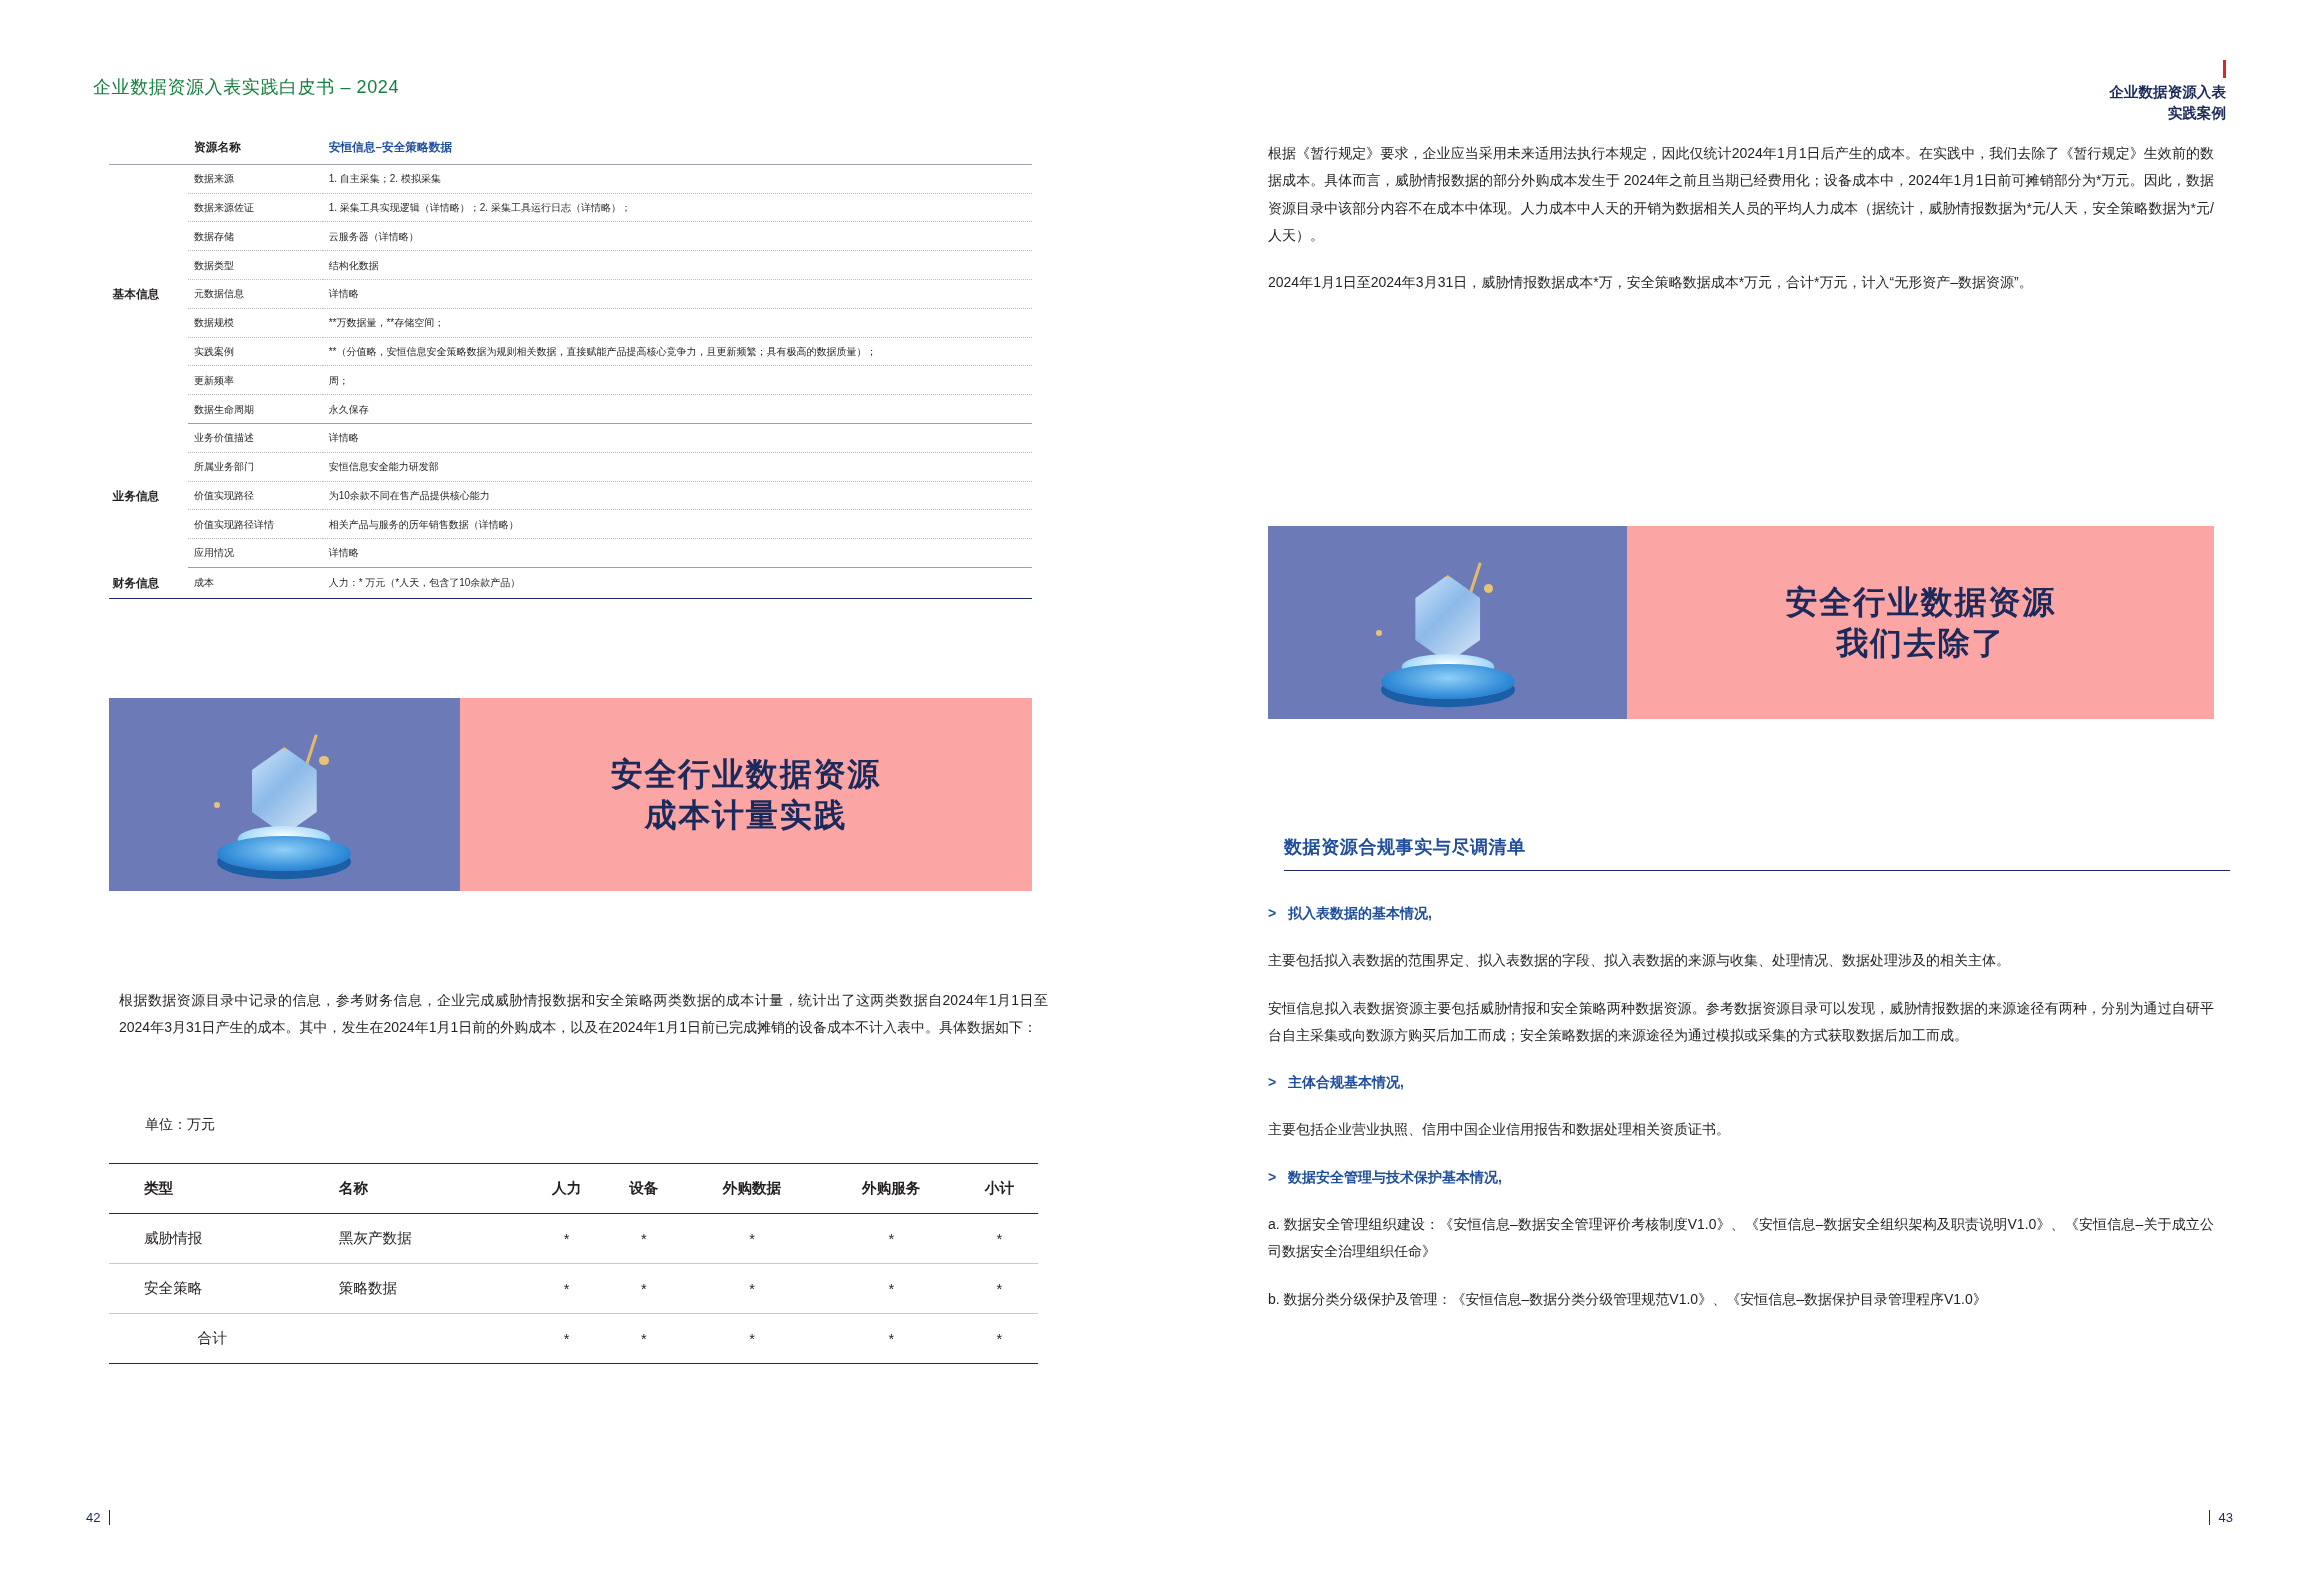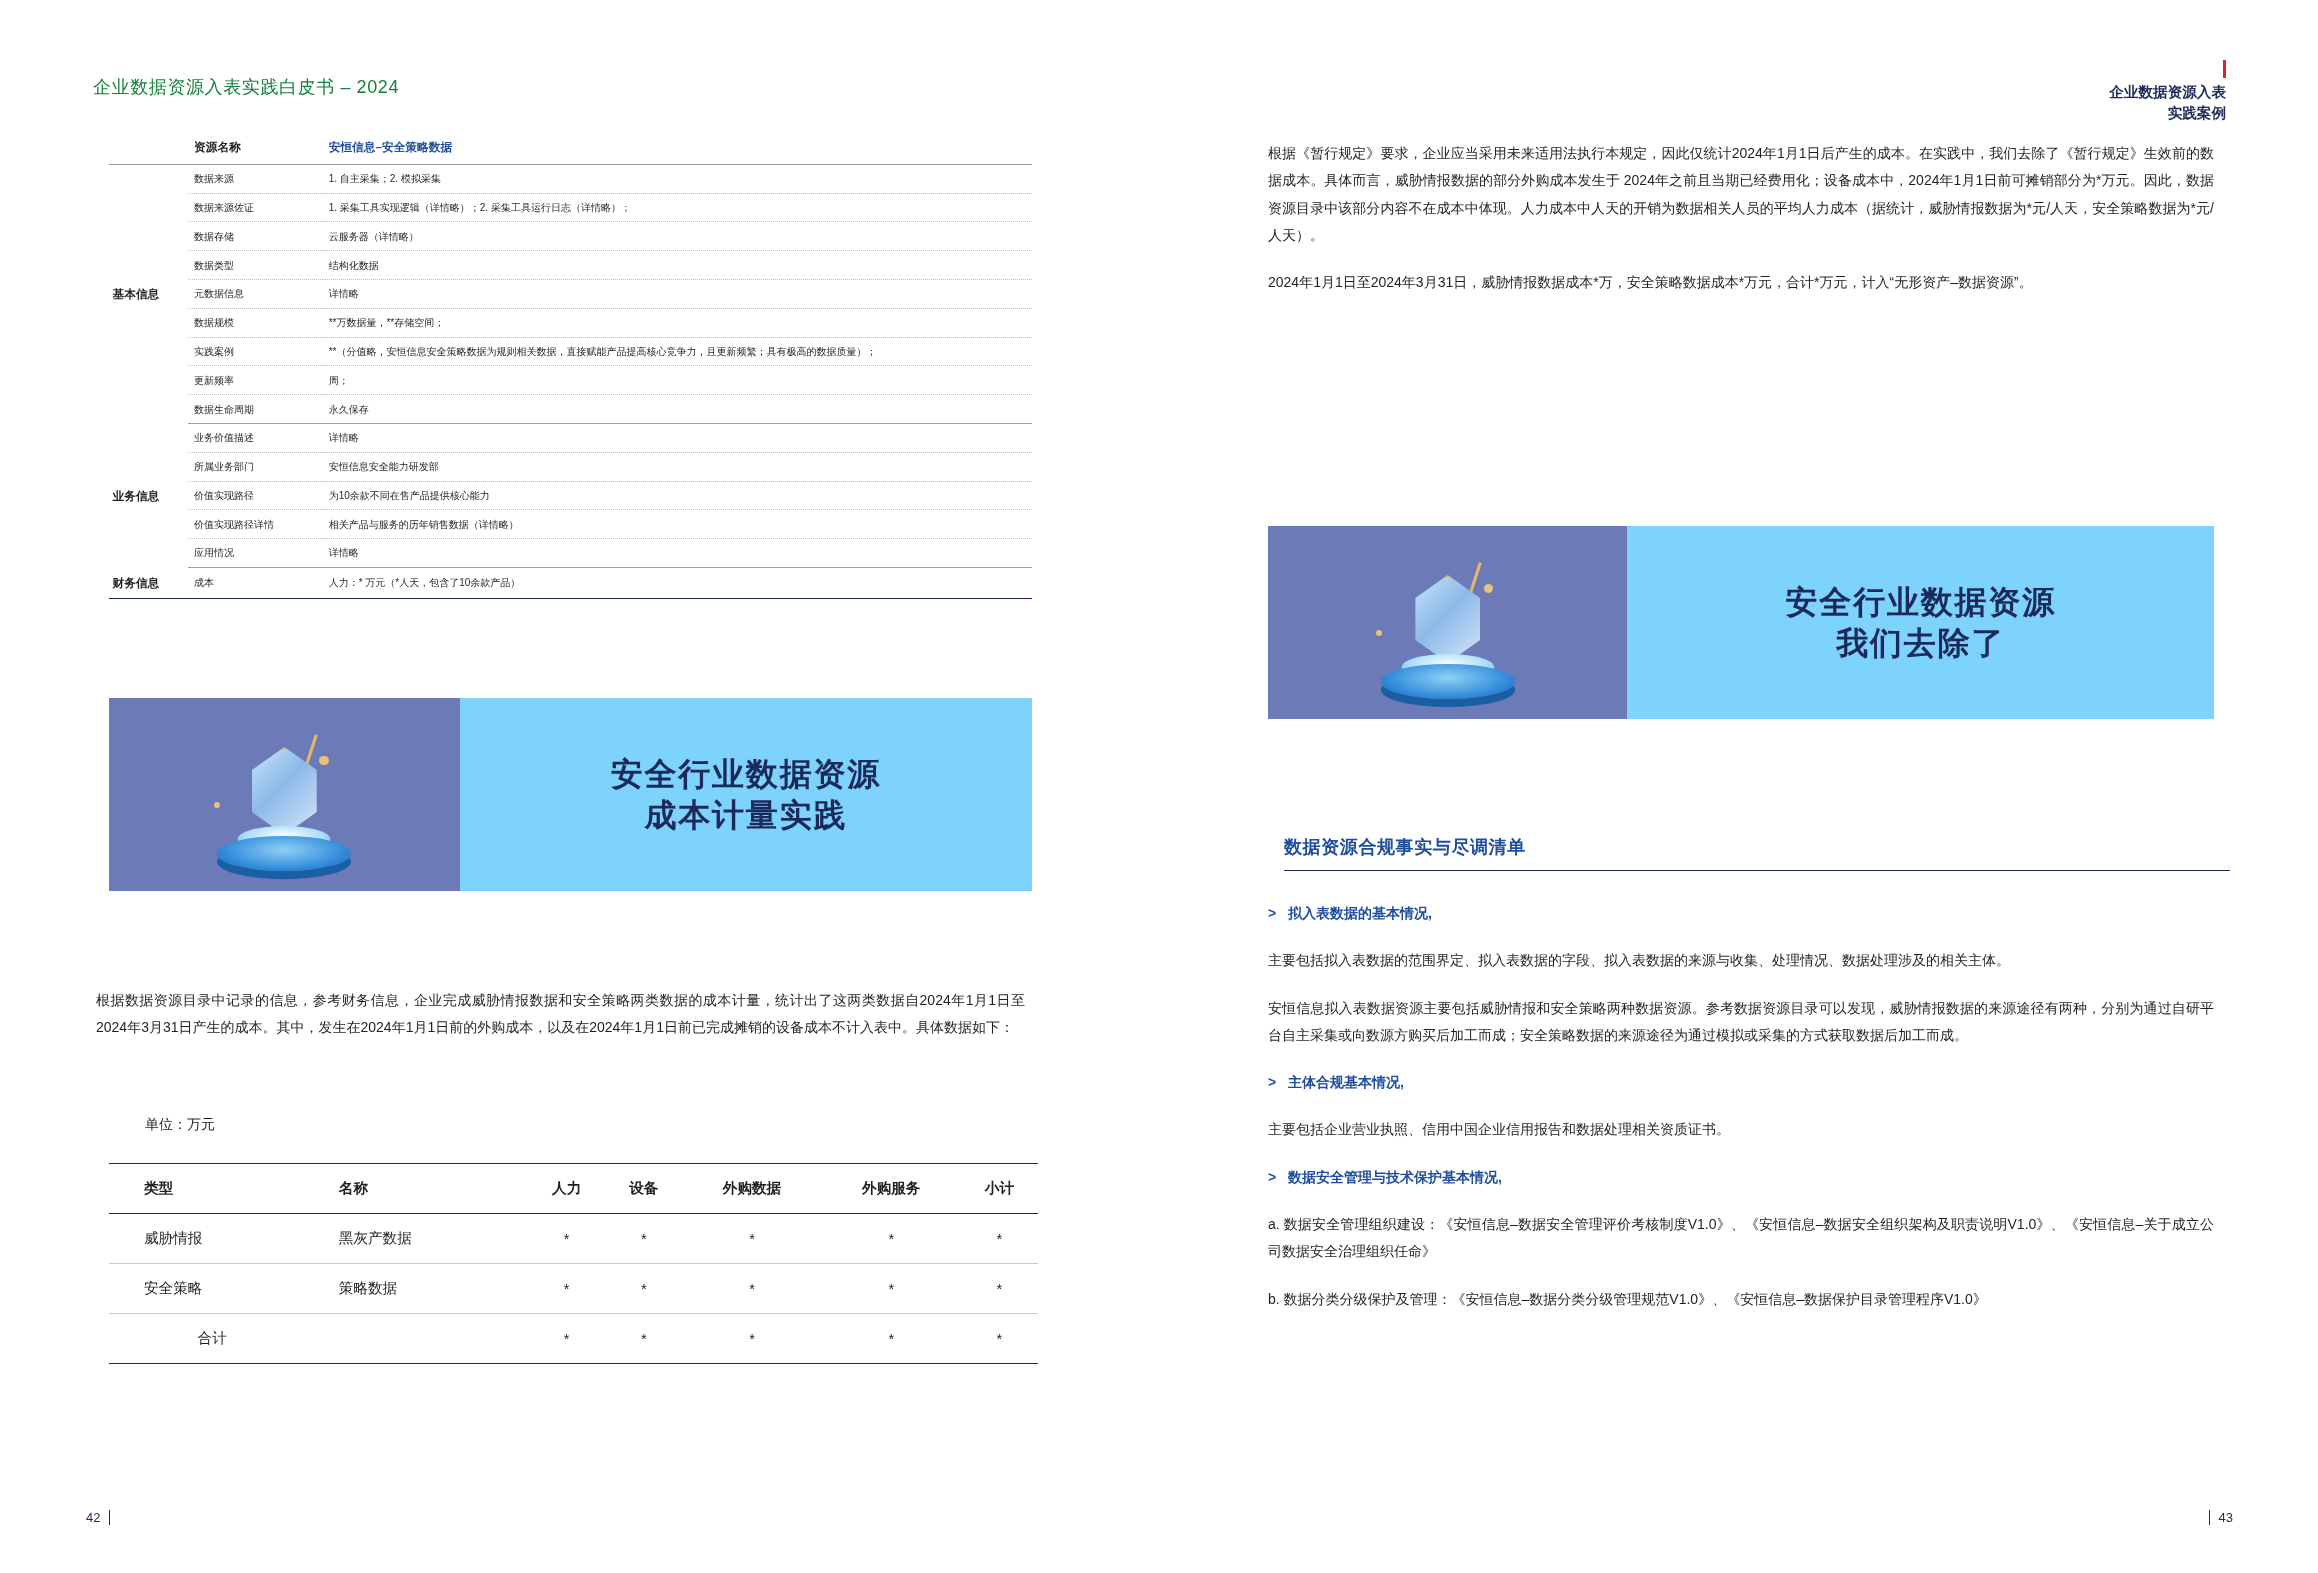--- a/index.html
+++ b/index.html
@@ -152,21 +152,21 @@
   }
   .banner .art {
     position: relative;
     width: 38%;
     height: 100%;
     background: #6c7bb7;
     flex: none;
   }
   .banner .txt {
     flex: 1;
-    background: #7dd3fc;
+    background: #fca5a5;
     display: flex;
     align-items: center;
     justify-content: center;
     text-align: center;
   }
   .banner .txt span {
     font-size: 32px;
     font-weight: bold;
     color: #1b2a5b;
     line-height: 1.28;
@@ -221,21 +221,21 @@
     height: 9.3px;
     border-radius: 50%;
     background: #e8c278;
   }
   .art .dot.d1 { left: 60%; top: 30%; }
   .art .dot.d2 { left: 30%; top: 54%; width: 5.8px; height: 5.8px; }
   
   .body-left {
     position: absolute;
     top: 987px;
-    left: 96px;
+    left: 119px;
     width: 929px;
     font-size: 14px;
     line-height: 1.95;
     color: #231f20;
     text-align: justify;
   }
   .unit-line {
     position: absolute;
     top: 1116px;
     left: 145px;

